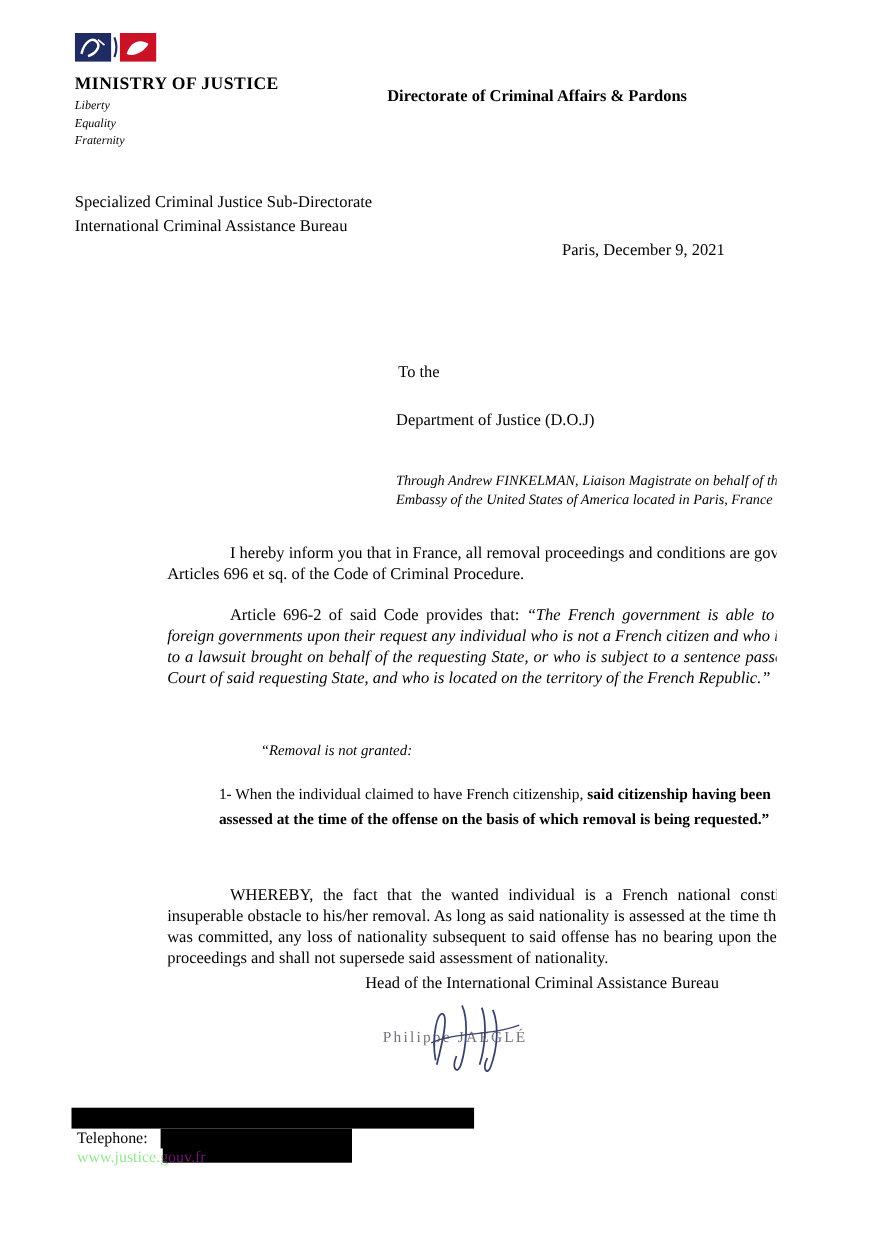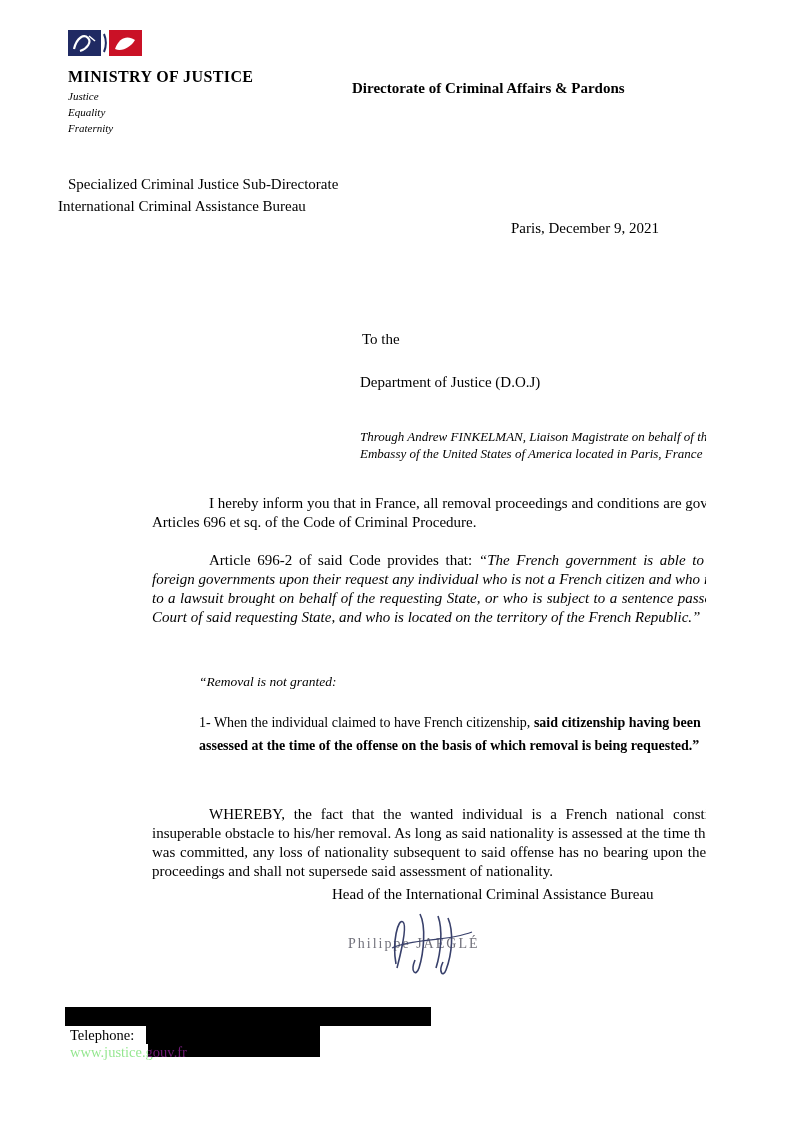--- a/index.html
+++ b/index.html
@@ -9,21 +9,21 @@
   .abs{position:absolute;}
   .ministry{font-size:16px;font-weight:bold;letter-spacing:.4px;}
   .motto{font-size:11px;font-style:italic;line-height:16px;}
   .directorate{font-size:15px;font-weight:bold;}
   .line15{font-size:15px;}
   .through{font-size:13px;font-style:italic;line-height:16.5px;}
   .para{font-size:15px;line-height:19px;text-align:justify;margin:12px;}
   .indent{text-indent:57px;}
   .it{font-style:italic;}
   .b{font-weight:bold;}
-  .quote-open{font-size:13.5px;font-style:italic;}
+  .quote-open{font-size:13.5px;font-style:italic;margin-left:38px;}
   .item1{font-size:14px;line-height:23px;margin:0;}
   .sig-name{font-size:14px;color:#72727c;letter-spacing:2px;}
   .redact{background:#000;}
   .foot-text{font-size:14.5px;}
   .website{color:#701a75;mix-blend-mode:difference;}
 </style>
 </head>
 <body>
 
 <div id="page">
@@ -34,28 +34,28 @@
       <path d="M6 21 C9 9 16 6 20 10 C24 14 19 21 12 23" stroke="#ffffff" stroke-width="2.2" fill="none"></path>
       <path d="M21 8 L27 13" stroke="#ffffff" stroke-width="1.5"></path>
       <path d="M36 6 C38.5 12 38.5 18 36 24" stroke="#202a63" stroke-width="2" fill="none"></path>
       <rect x="41" y="2" width="33" height="26" fill="#ca1126"></rect>
       <path d="M47 21 C51 9 60 7 67 12 C63 19 54 24 47 21" fill="#ffffff"></path>
     </svg>
   </div>
 
   <div class="abs ministry" style="left:68px;top:68px">MINISTRY OF JUSTICE</div>
   <div class="abs motto" style="left:68px;top:88px">
-    <div>Justice</div>
+    <div>Liberty</div>
     <div>Equality</div>
     <div>Fraternity</div>
   </div>
   <div class="abs directorate" style="left:352px;top:80px">Directorate of Criminal Affairs &amp; Pardons</div>
 
   <div class="abs line15" style="left:68px;top:176px">Specialized Criminal Justice Sub-Directorate</div>
-  <div class="abs line15" style="left:58px;top:198px">International Criminal Assistance Bureau</div>
+  <div class="abs line15" style="left:68px;top:198px">International Criminal Assistance Bureau</div>
 
   <div class="abs line15" style="left:511px;top:220px">Paris, December 9, 2021</div>
 
   <div class="abs line15" style="left:362px;top:331px">To the</div>
   <div class="abs line15" style="left:360px;top:374px">Department of Justice (D.O.J)</div>
   <div class="abs through" style="left:360px;top:429px;width:392px">Through Andrew FINKELMAN, Liaison Magistrate on behalf of the Embassy of the United States of America located in Paris, France</div>
 
   <p class="abs para indent" style="left:140px;top:482px;width:608px">I hereby inform you that in France, all removal proceedings and conditions are governed by Articles 696 et sq. of the Code of Criminal Procedure.</p>
 
   <p class="abs para indent" style="left:140px;top:539px;width:608px"><span>Article 696-2 of said Code provides that: </span><span class="it">“The French government is able to remit to foreign governments upon their request any individual who is not a French citizen and who is subject to a lawsuit brought on behalf of the requesting State, or who is subject to a sentence passed by the Court of said requesting State, and who is located on the territory of the French Republic.”</span></p>

